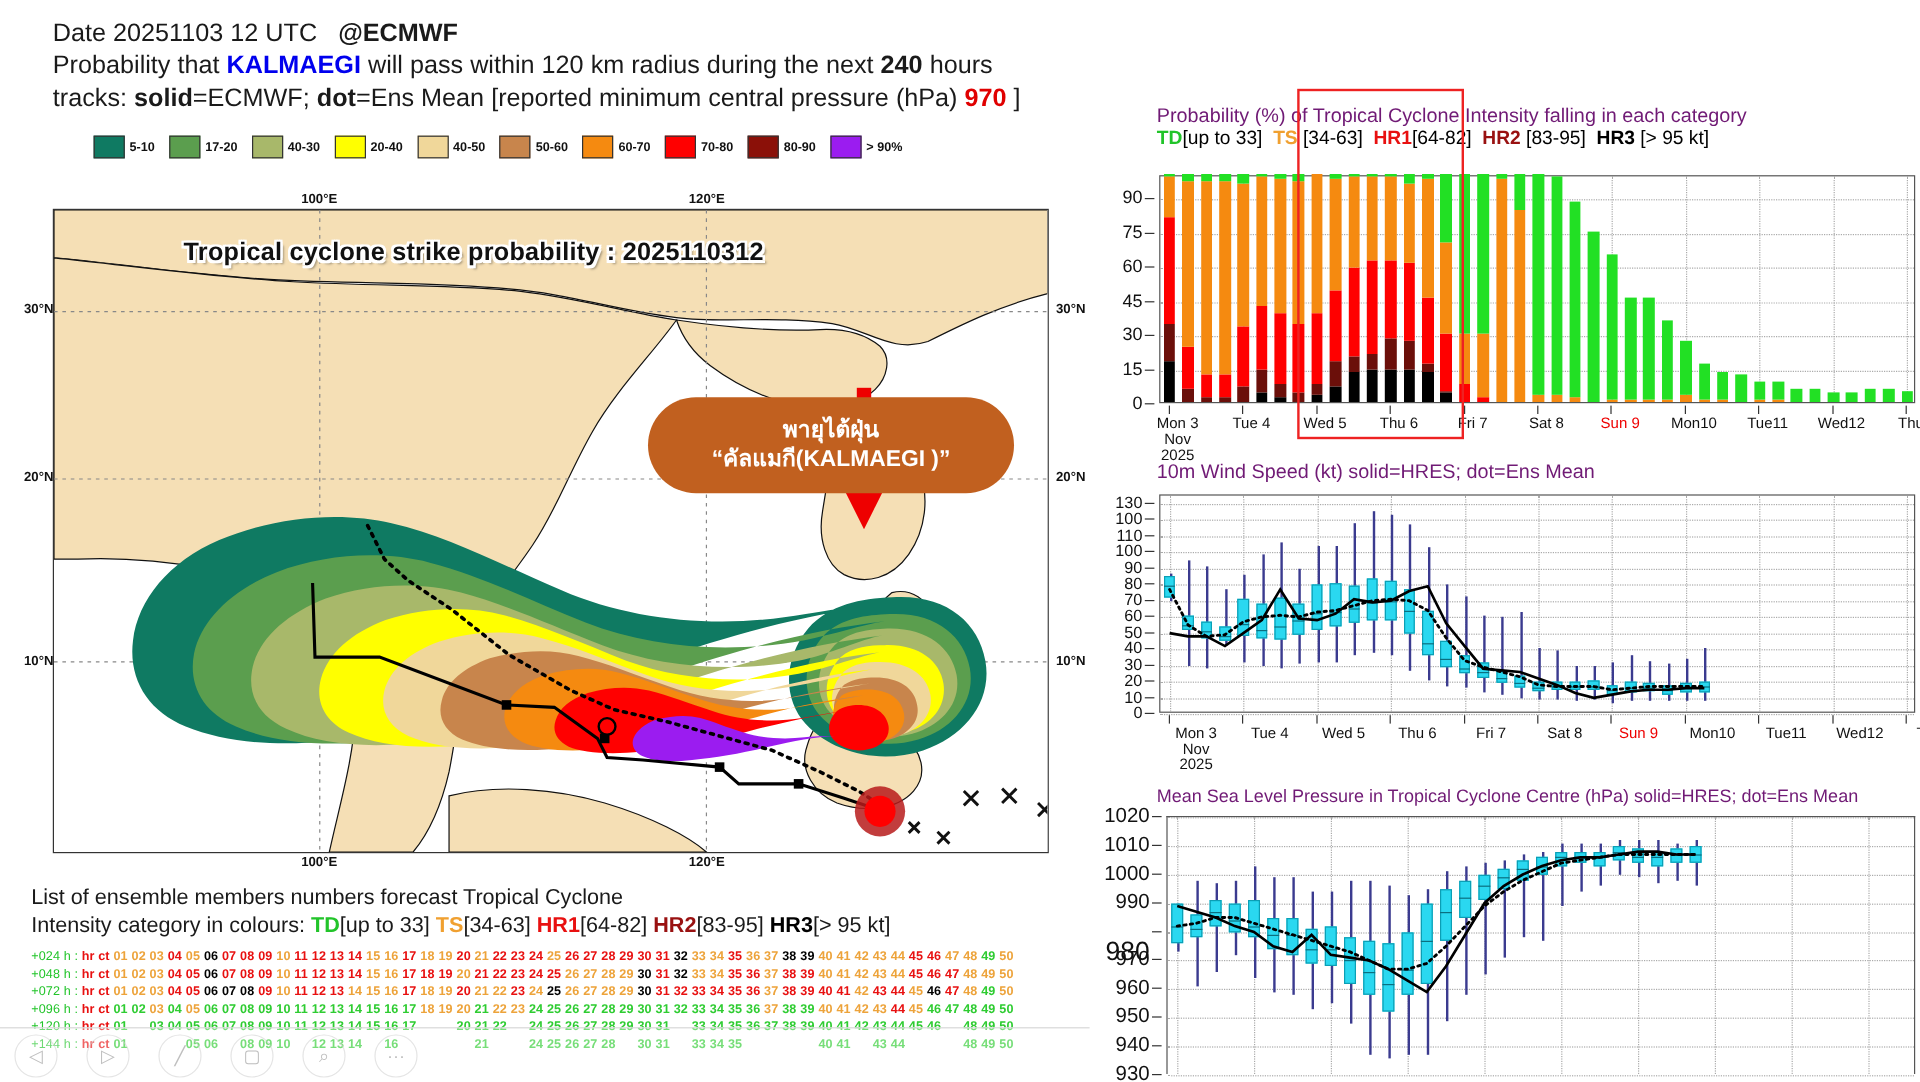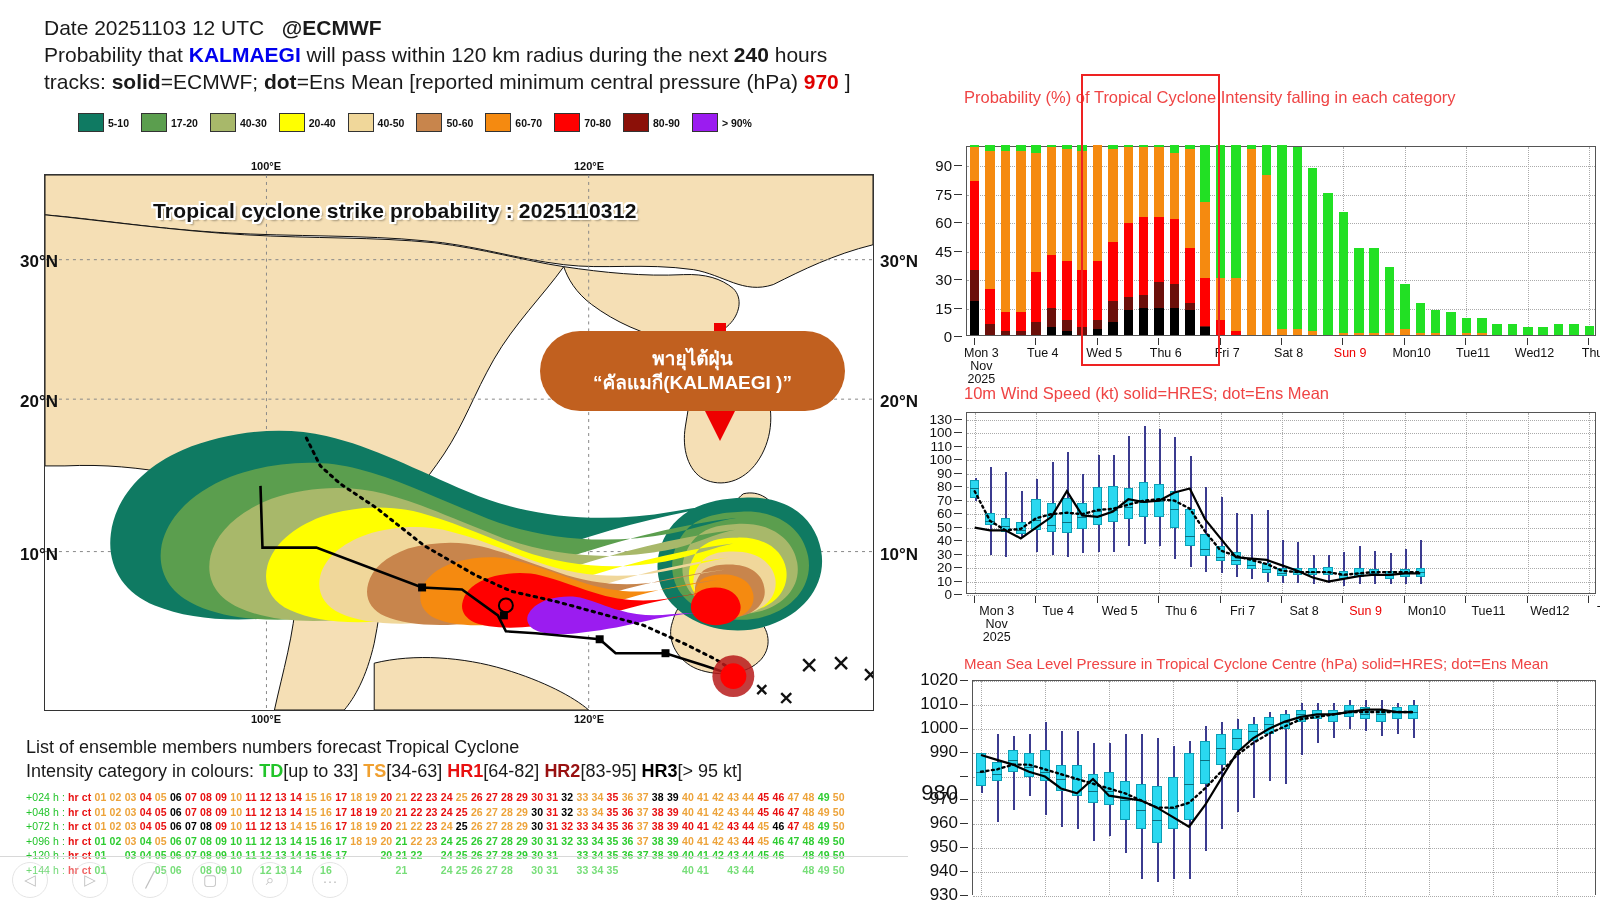--- a/index.html
+++ b/index.html
@@ -25,21 +25,21 @@
   
   #plegend { position:absolute; left:78px; top:113px; display:flex; align-items:center; gap:0px; }
   .pl-item { display:flex; align-items:center; margin-right:12px; }
   .pl-sw { width:26px; height:19px; border:1px solid #333; }
   .pl-lb { font-size:10.5px; font-weight:bold; color:#111; margin-left:4px; white-space:nowrap; }
 
   
   #maplonTop { position:absolute; top:160px; left:44px; width:830px; height:14px; }
   #maplonBot { position:absolute; top:713px; left:44px; width:830px; height:14px; }
   .lonlab { position:absolute; font-size:11px; font-weight:bold; color:#111; transform:translateX(-50%); }
-  .latlab { position:absolute; font-size:17px; font-weight:bold; color:#111; }
+  .latlab { position:absolute; font-size:11px; font-weight:bold; color:#111; }
 
   #map {
     position:absolute; left:44px; top:174px; width:830px; height:537px;
     border:1px solid #333; background:#ffffff; overflow:hidden;
   }
   #mapsvg { position:absolute; inset:0; width:100%; height:100%; }
 
   .gridline { stroke:#888; stroke-dasharray:3 4; stroke-width:1; fill:none; }
 
   
@@ -84,21 +84,21 @@
   #toolbar { position:absolute; left:0; bottom:0; width:908px; height:46px;
              border-top:1px solid #d8d8d8; background:rgba(255,255,255,.35); }
   .tb-btn { position:absolute; top:5px; width:36px; height:36px; border-radius:50%;
             border:1px solid #cfcfcf; opacity:.55; }
   .tb-ic { position:absolute; inset:0; display:flex; align-items:center; justify-content:center;
            font-size:15px; color:#8a8a8a; }
 
   
   #right { position:absolute; left:908px; top:0; width:692px; height:902px; }
 
-  .ch-title { font-size:16.5px; color:#ef4444; white-space:nowrap; }
+  .ch-title { font-size:16.5px; color:#701a75; white-space:nowrap; }
   .ch-sub   { font-size:16px; white-space:nowrap; }
 
   .axis-y-lab { position:absolute; font-size:15px; color:#111; text-align:right; right:0; transform:translateY(-50%); }
   .axis-x-lab { position:absolute; font-size:12.5px; color:#111; transform:translateX(-50%); text-align:center; line-height:13px; }
   .axis-x-lab.sun { color:#ee0000; }
 
   .plotbox { position:absolute; border:1px solid #555; background:#fff; }
   .vgrid { position:absolute; top:0; bottom:0; width:0; border-left:1px dotted #aaa; }
   .hgrid { position:absolute; left:0; right:0; height:0; border-top:1px dotted #aaa; }
 
@@ -320,20 +320,27 @@
         <div class="tb-btn" style="left: 312px;">
           <div class="tb-ic">···</div>
         </div>
       </div>
   </div>
 
   <div id="right">
 
     <div style="position:absolute; left:56px; top:88px; width:630px;">
       <div class="ch-title">Probability (%) of Tropical Cyclone Intensity falling in each category</div>
+      <div class="ch-sub">
+        <span class="cTD">TD</span><span>[up to 33]</span>&nbsp;
+        <span class="cTS">TS</span> <span>[34-63]</span>&nbsp;
+        <span class="cHR1">HR1</span><span>[64-82]</span>&nbsp;
+        <span class="cHR2">HR2</span> <span>[83-95]</span>&nbsp;
+        <span class="cHR3">HR3</span> <span>[&gt; 95 kt]</span>
+      </div>
     </div>
     <div id="c1-yaxis" style="position:absolute; left:0; top:146px; width:54px; height:190px;">
         <div class="axis-y-lab" style="top: 190px; right: 10px;">0</div>
         <div class="ytick" style="top: 190px; left: 46px;"></div>
         <div class="axis-y-lab" style="top: 161.5px; right: 10px;">15</div>
         <div class="ytick" style="top: 161.5px; left: 46px;"></div>
         <div class="axis-y-lab" style="top: 133px; right: 10px;">30</div>
         <div class="ytick" style="top: 133px; left: 46px;"></div>
         <div class="axis-y-lab" style="top: 104.5px; right: 10px;">45</div>
         <div class="ytick" style="top: 104.5px; left: 46px;"></div>

